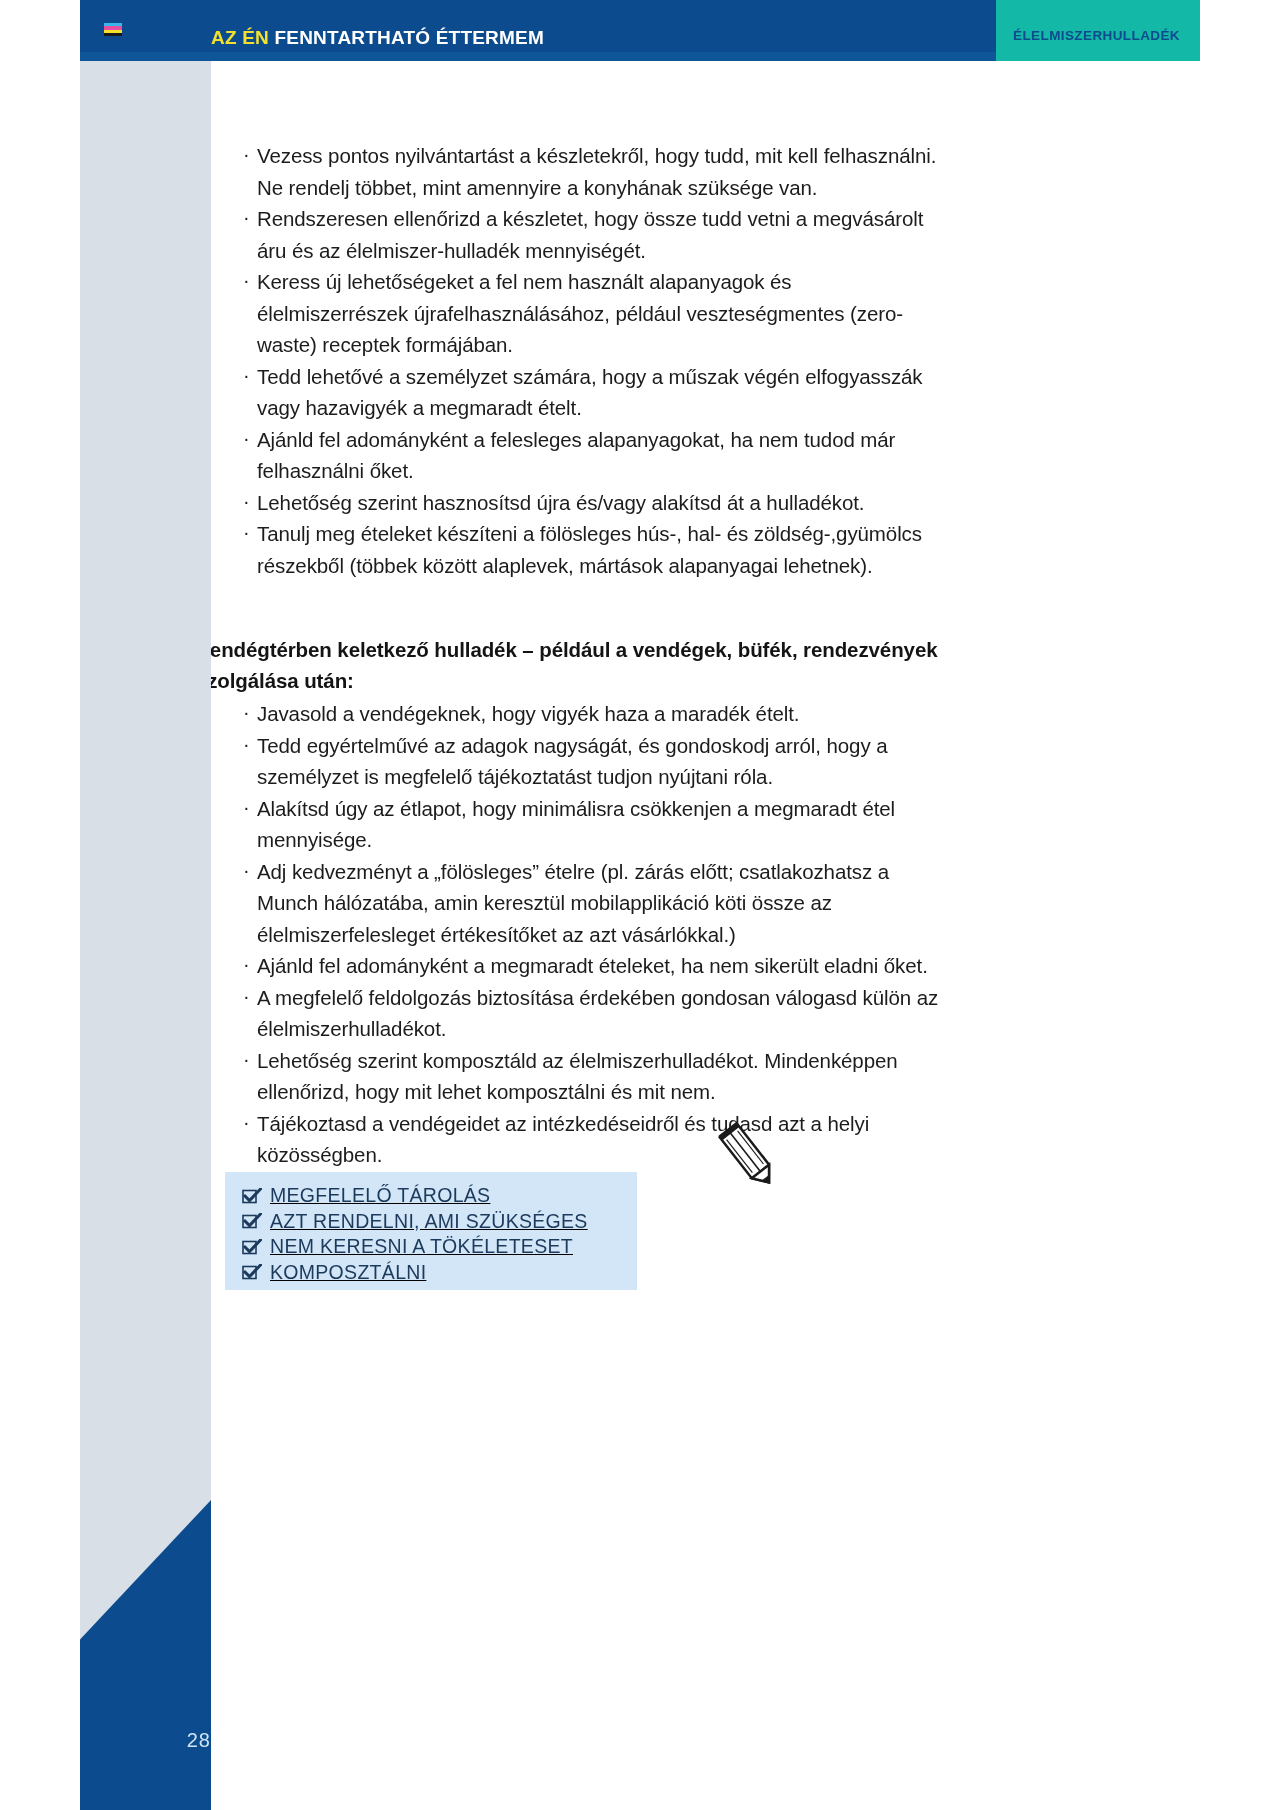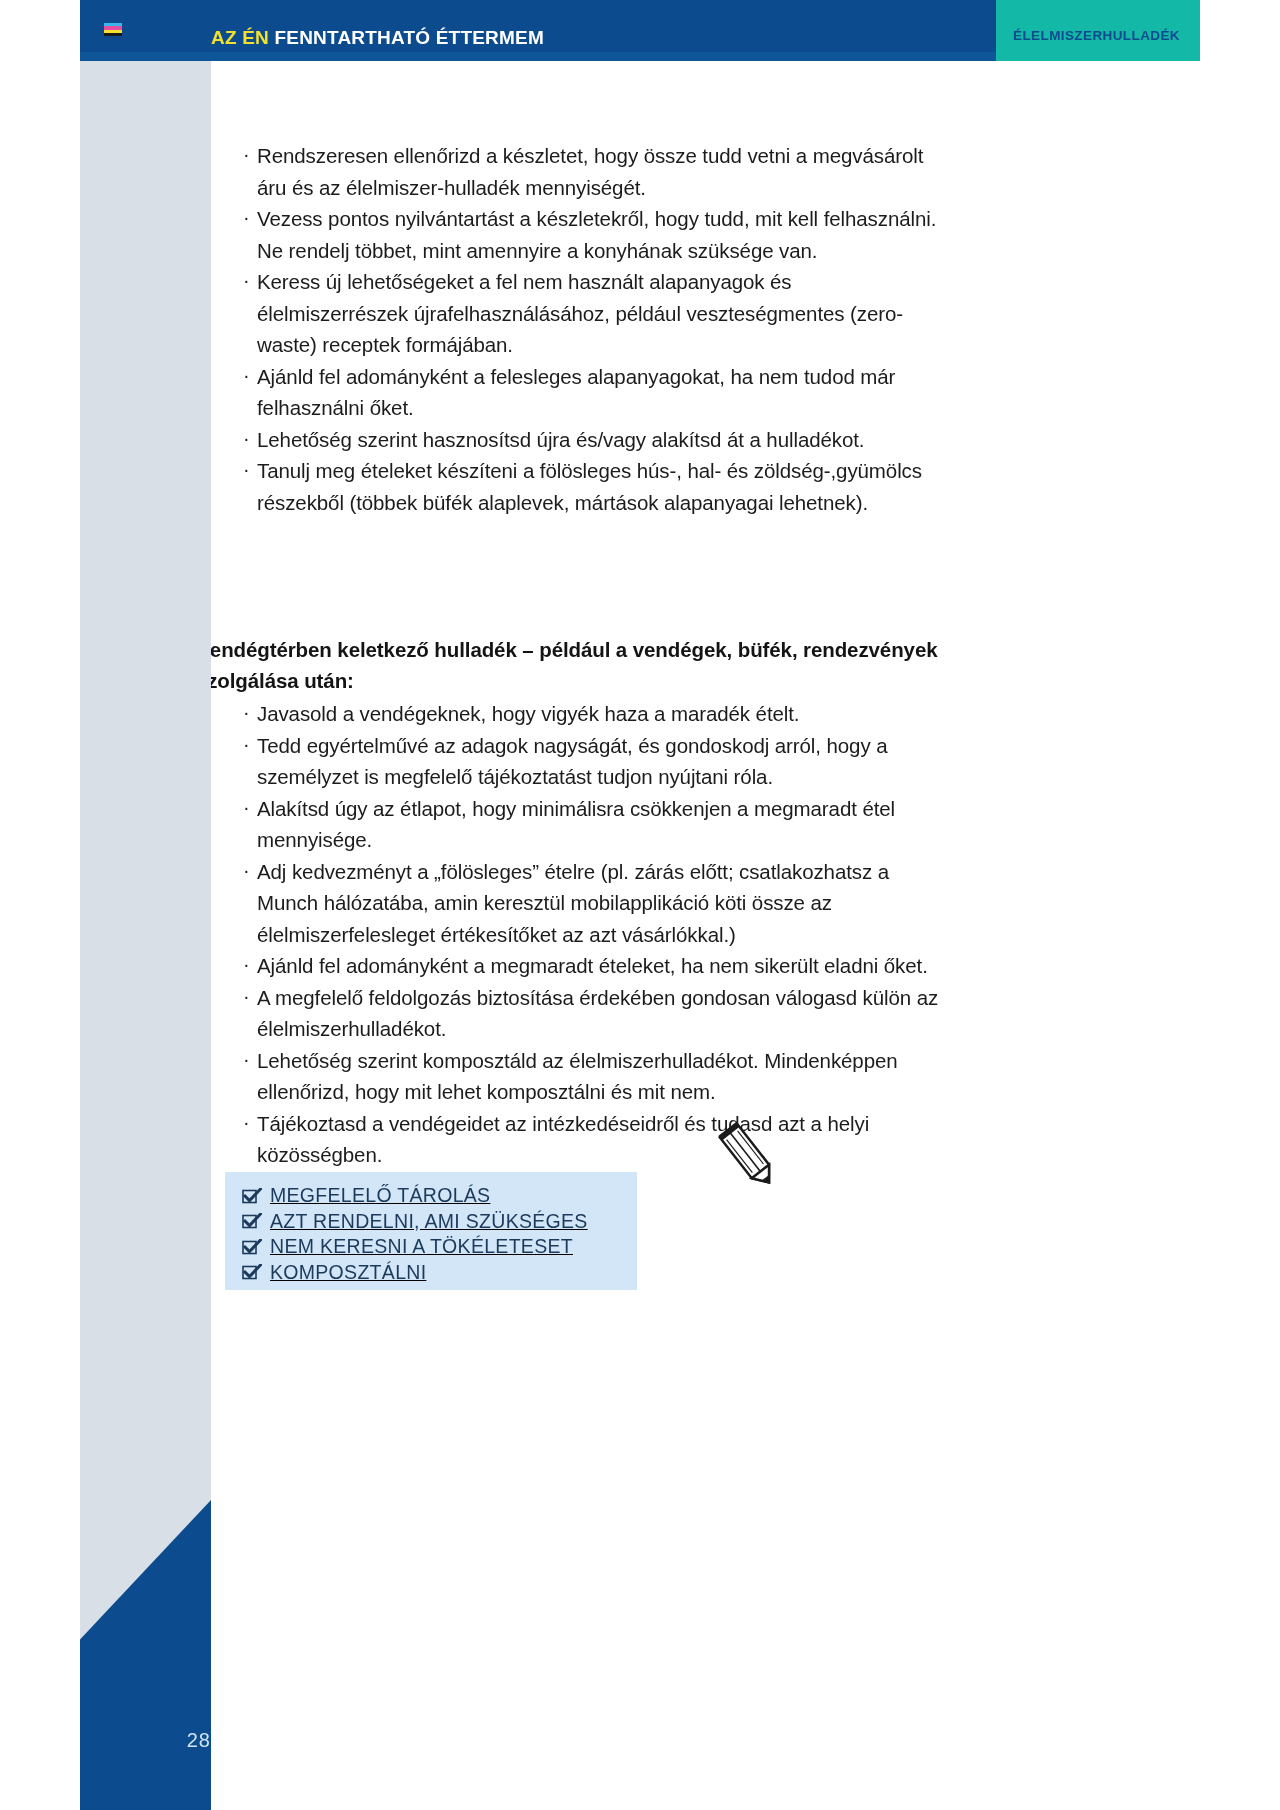--- a/index.html
+++ b/index.html
@@ -236,26 +236,27 @@
   <div class="header-title">
     <span class="accent">AZ ÉN</span>
     <span class="rest">FENNTARTHATÓ ÉTTERMEM</span>
   </div>
 
   <div class="header-right">
     <div class="header-right-label">ÉLELMISZERHULLADÉK</div>
   </div>
 
   <ul class="bullet-list list-block-1">
+    <li>Vezess pontos nyilvántartást a készletekről, hogy tudd, mit kell felhasználni. Ne rendelj többet, mint amennyire a konyhának szüksége van.</li>
     <li>Rendszeresen ellenőrizd a készletet, hogy össze tudd vetni a megvásárolt áru és az élelmiszer-hulladék mennyiségét.</li>
-    <li>Vezess pontos nyilvántartást a készletekről, hogy tudd, mit kell felhasználni. Ne rendelj többet, mint amennyire a konyhának szüksége van.</li>
     <li>Keress új lehetőségeket a fel nem használt alapanyagok és élelmiszerrészek újrafelhasználásához, például veszteségmentes (zero-waste) receptek formájában.</li>
+    <li>Tedd lehetővé a személyzet számára, hogy a műszak végén elfogyasszák vagy hazavigyék a megmaradt ételt.</li>
     <li>Ajánld fel adományként a felesleges alapanyagokat, ha nem tudod már felhasználni őket.</li>
     <li>Lehetőség szerint hasznosítsd újra és/vagy alakítsd át a hulladékot.</li>
-    <li>Tanulj meg ételeket készíteni a fölösleges hús-, hal- és zöldség-,gyümölcs részekből (többek büfék alaplevek, mártások alapanyagai lehetnek).</li>
+    <li>Tanulj meg ételeket készíteni a fölösleges hús-, hal- és zöldség-,gyümölcs részekből (többek között alaplevek, mártások alapanyagai lehetnek).</li>
   </ul>
 
   <div class="section-heading">A vendégtérben keletkező hulladék – például a vendégek, büfék, rendezvények kiszolgálása után:</div>
 
   <ul class="bullet-list list-block-2">
     <li>Javasold a vendégeknek, hogy vigyék haza a maradék ételt.</li>
     <li>Tedd egyértelművé az adagok nagyságát, és gondoskodj arról, hogy a személyzet is megfelelő tájékoztatást tudjon nyújtani róla.</li>
     <li>Alakítsd úgy az étlapot, hogy minimálisra csökkenjen a megmaradt étel mennyisége.</li>
     <li>Adj kedvezményt a „fölösleges” ételre (pl. zárás előtt; csatlakozhatsz a Munch hálózatába, amin keresztül mobilapplikáció köti össze az élelmiszerfelesleget értékesítőket az azt vásárlókkal.)</li>
     <li>Ajánld fel adományként a megmaradt ételeket, ha nem sikerült eladni őket.</li>

